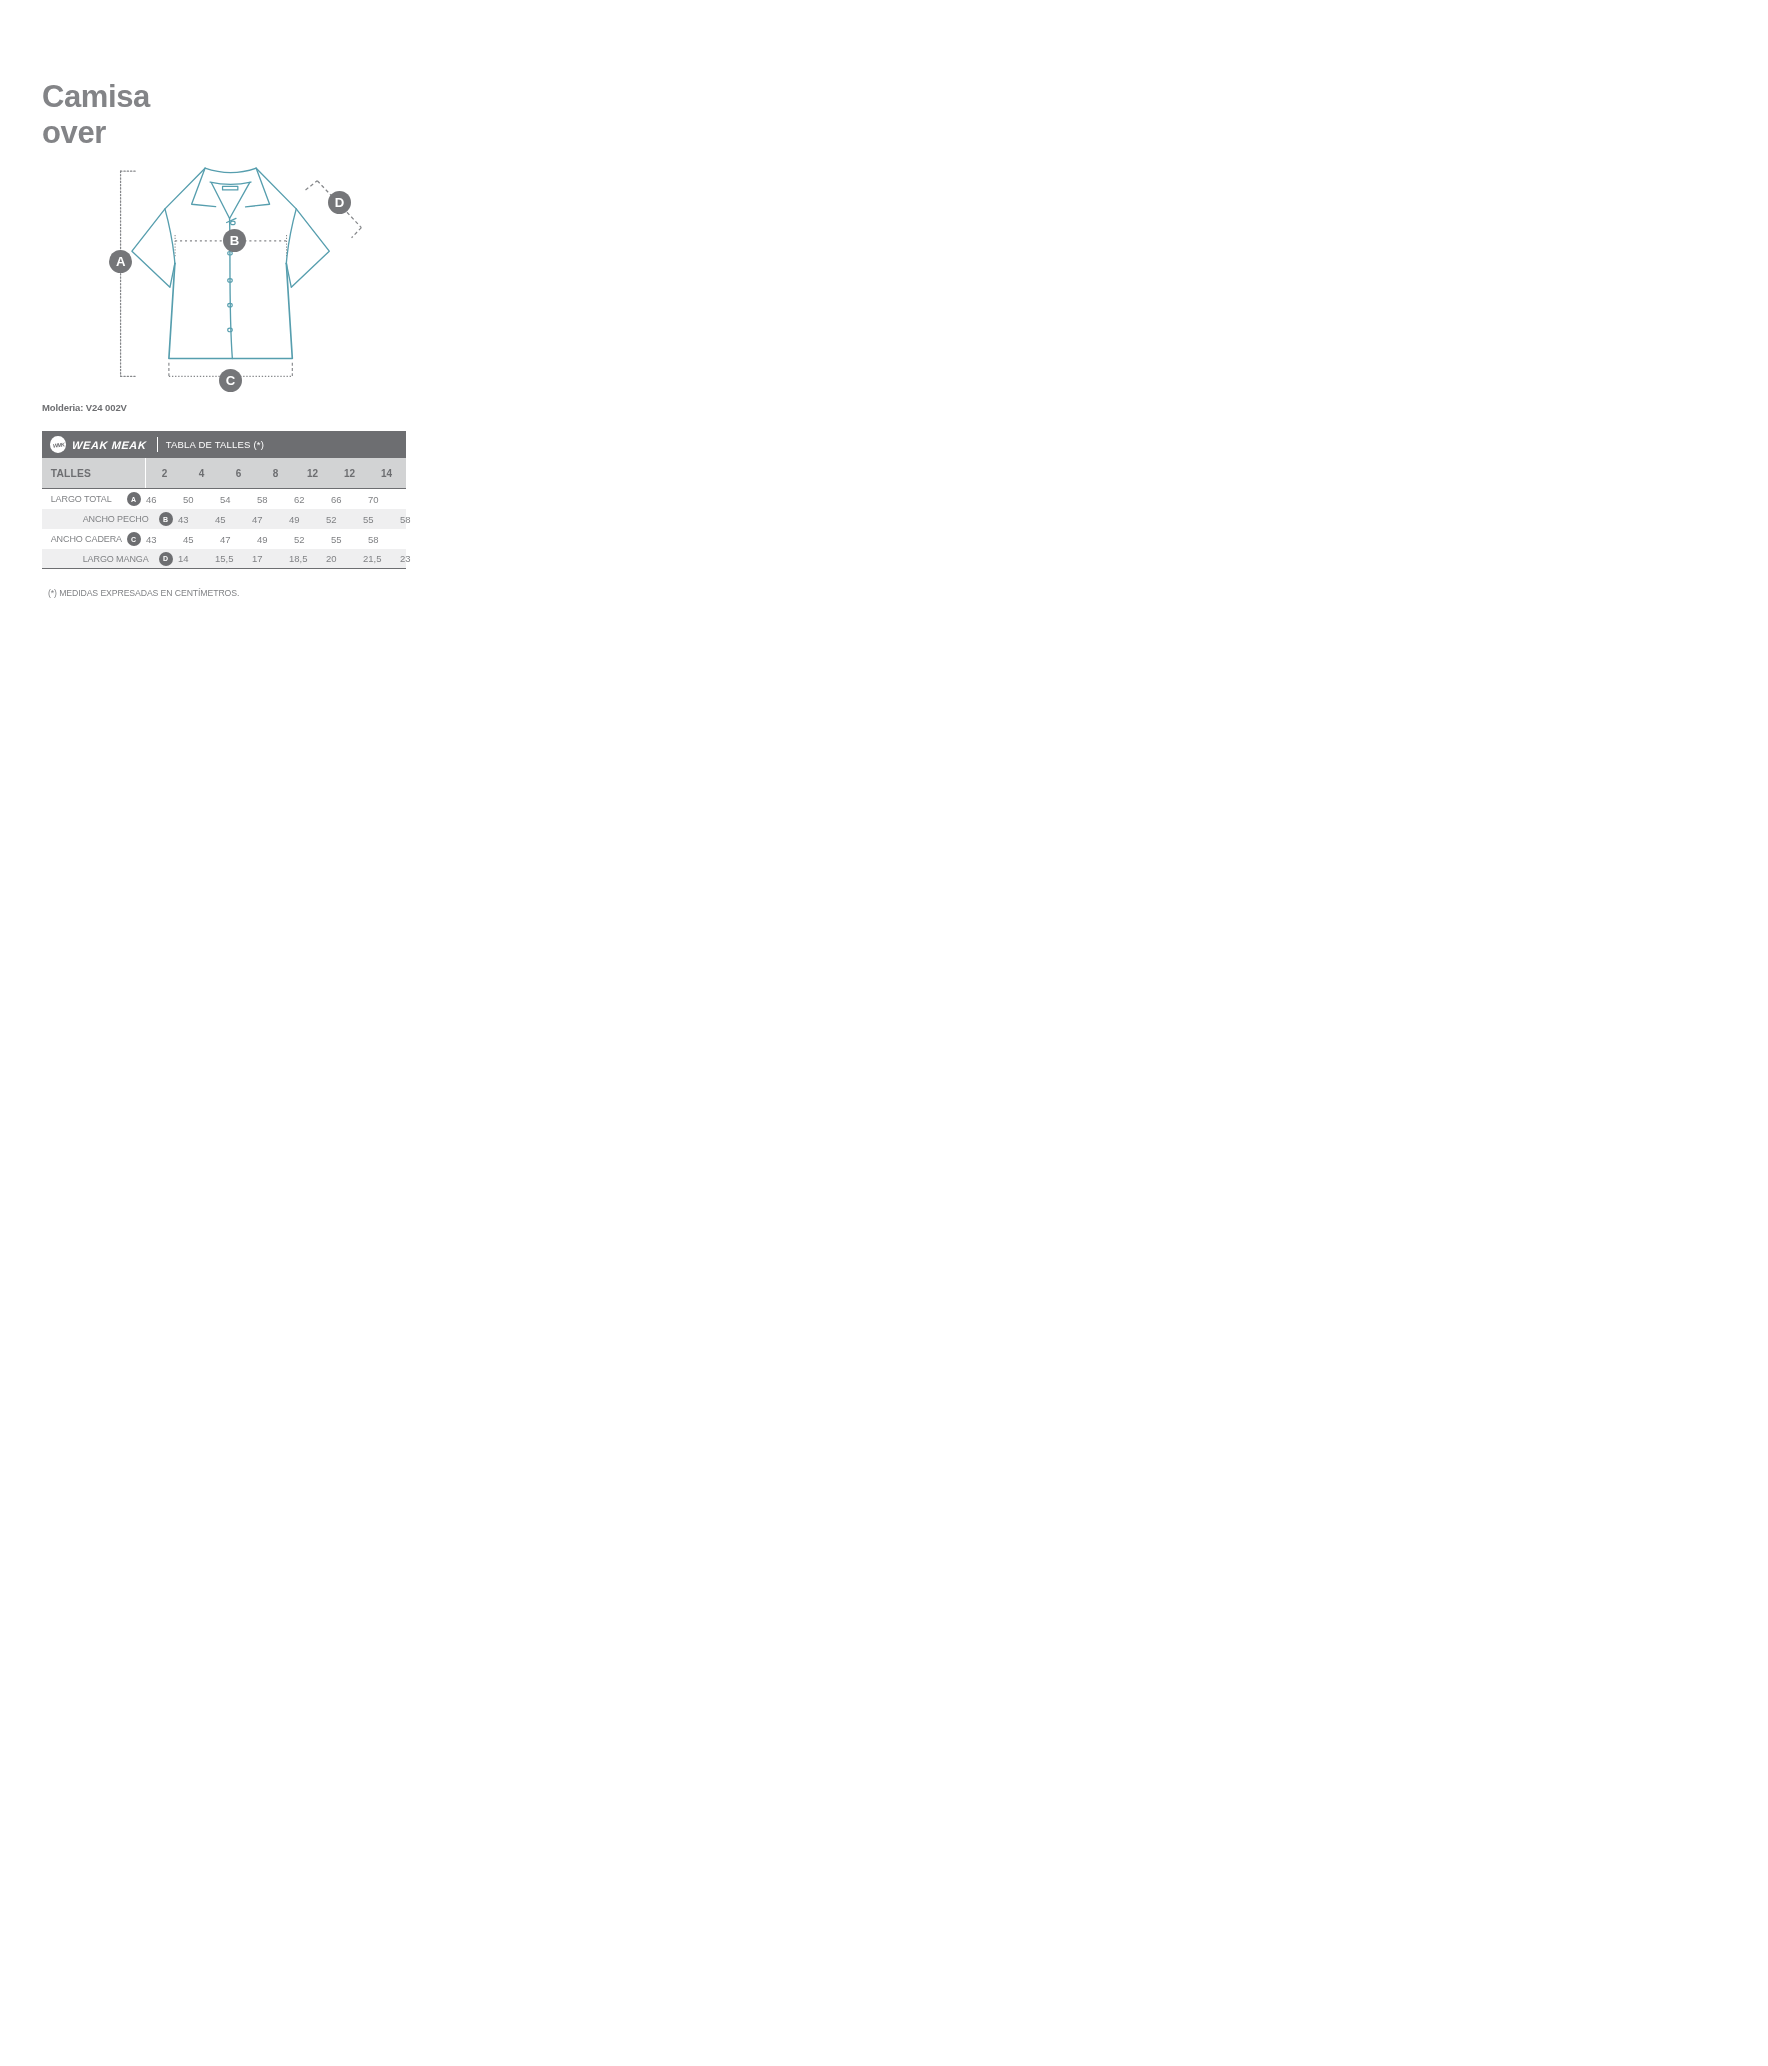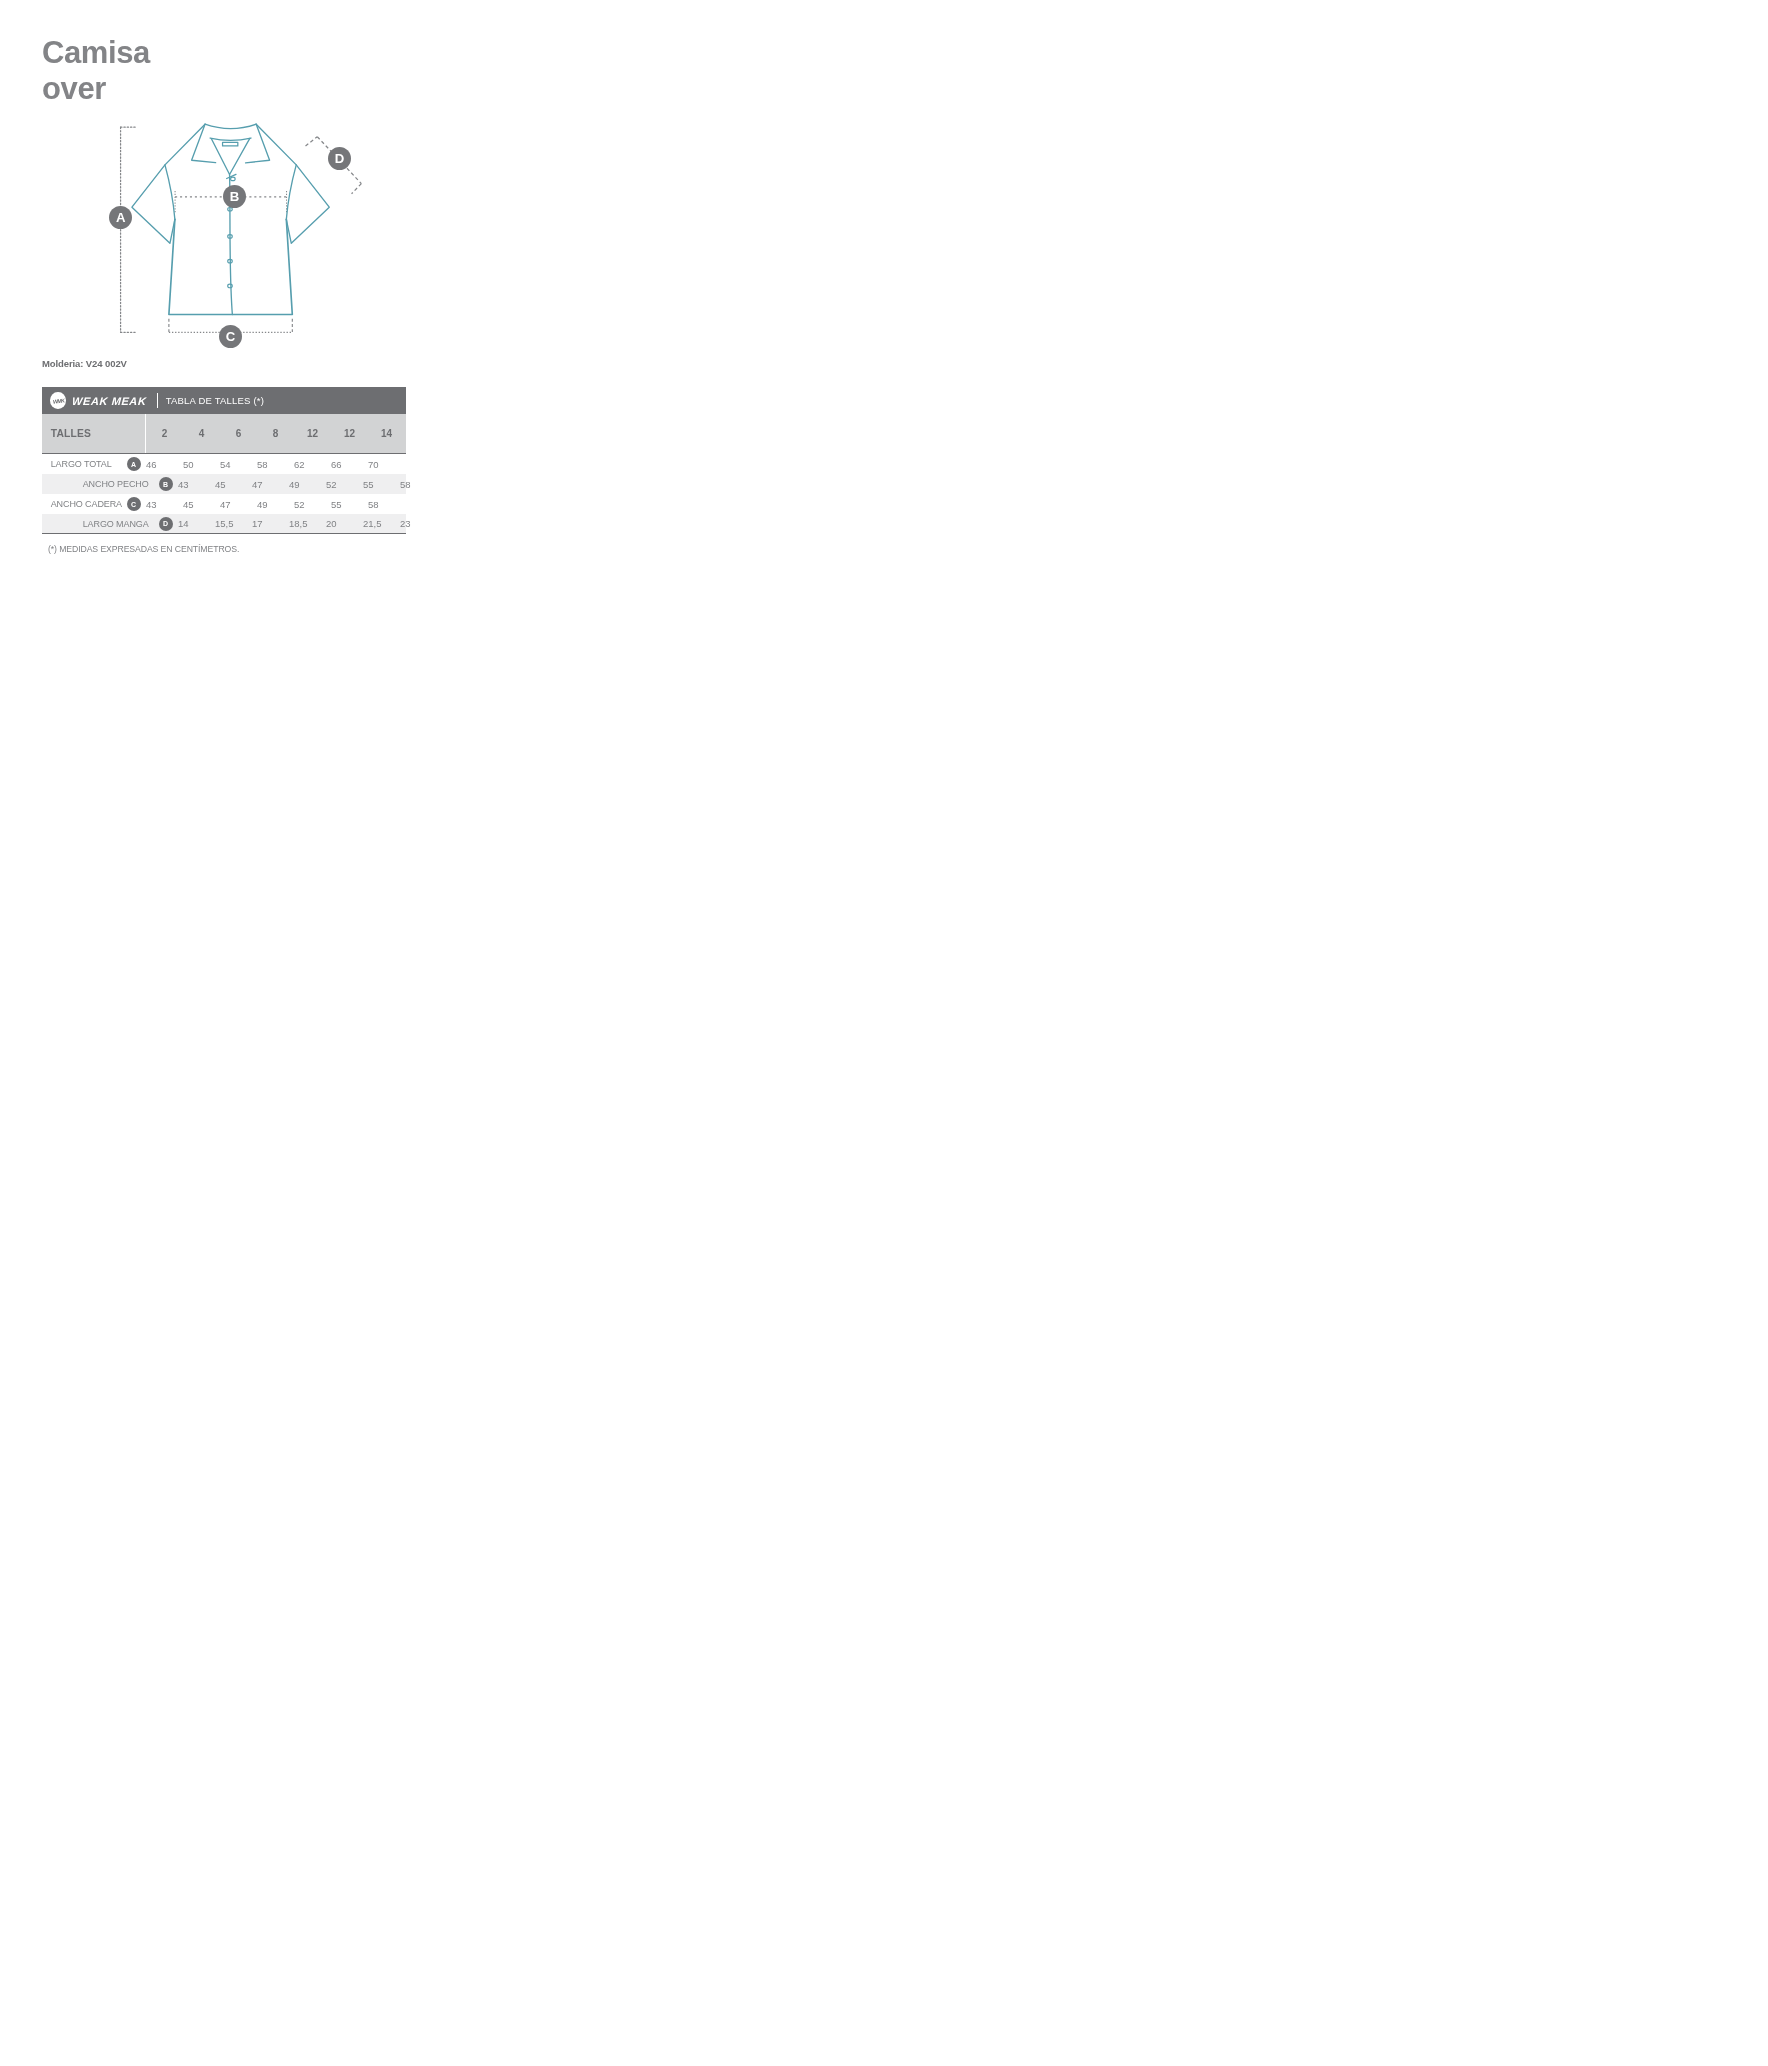--- a/index.html
+++ b/index.html
@@ -1,21 +1,21 @@
 <!DOCTYPE html>
 <html style="font-size:6.6px"><head>
 <meta charset="utf-8">
 <style>
   * { margin:0; padding:0; box-sizing:border-box; }
   html,body { background:#ffffff; }
   body {
     font-family:"Liberation Sans","DejaVu Sans",sans-serif;
     width:442px; height:603px; position:relative; overflow:hidden;
   }
-  .page { position:absolute; inset:0; background:#ffffff; }
+  .page { position:absolute; inset:0; background:#ffffff;margin-top:44px; }
 
   
   .title {
     position:absolute; left:42px; top:35px;
     font-size:31px; font-weight:bold; color:#838487;
     line-height:36px; letter-spacing:-0.4px;
   }
 
   
   .diagram { position:absolute; left:108px; top:114px; width:258px; height:238px; }
@@ -61,21 +61,21 @@
   .t-header-title {
     margin-left:8.3px; color:#ffffff; font-size:9.5px; letter-spacing:0.2px;
     white-space:nowrap;
   }
 
   .grid-row {
     display:grid; grid-template-columns:79px 25px repeat(7, 37px);
     align-items:center;
   }
   .sizes-row {
-    height:40px; background:#d2d3d4; border-bottom:1.2px solid #6d6e71;
+    height:31px; background:#d2d3d4; border-bottom:1.2px solid #6d6e71;
     position:relative;
   }
   .sizes-label {
     grid-column:1 / 3; padding-left:8.7px; font-size:10.3px; font-weight:bold;
     color:#6d6e71; letter-spacing:0.2px;
   }
   .sizes-divider { position:absolute; left:103px; top:0; bottom:0; width:1.2px; background:#ffffff; }
   .size-cell { text-align:center; font-size:10px; font-weight:bold; color:#6d6e71; }
 
   .data-row { height:20px; background:#ffffff; }

